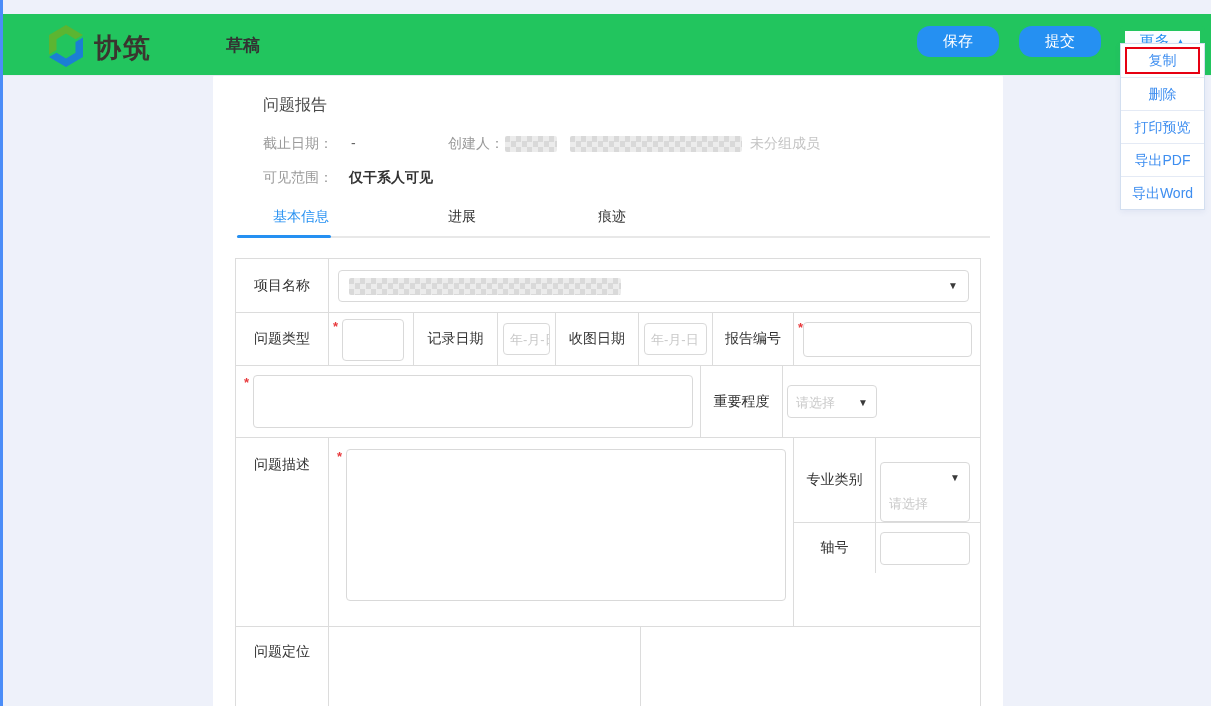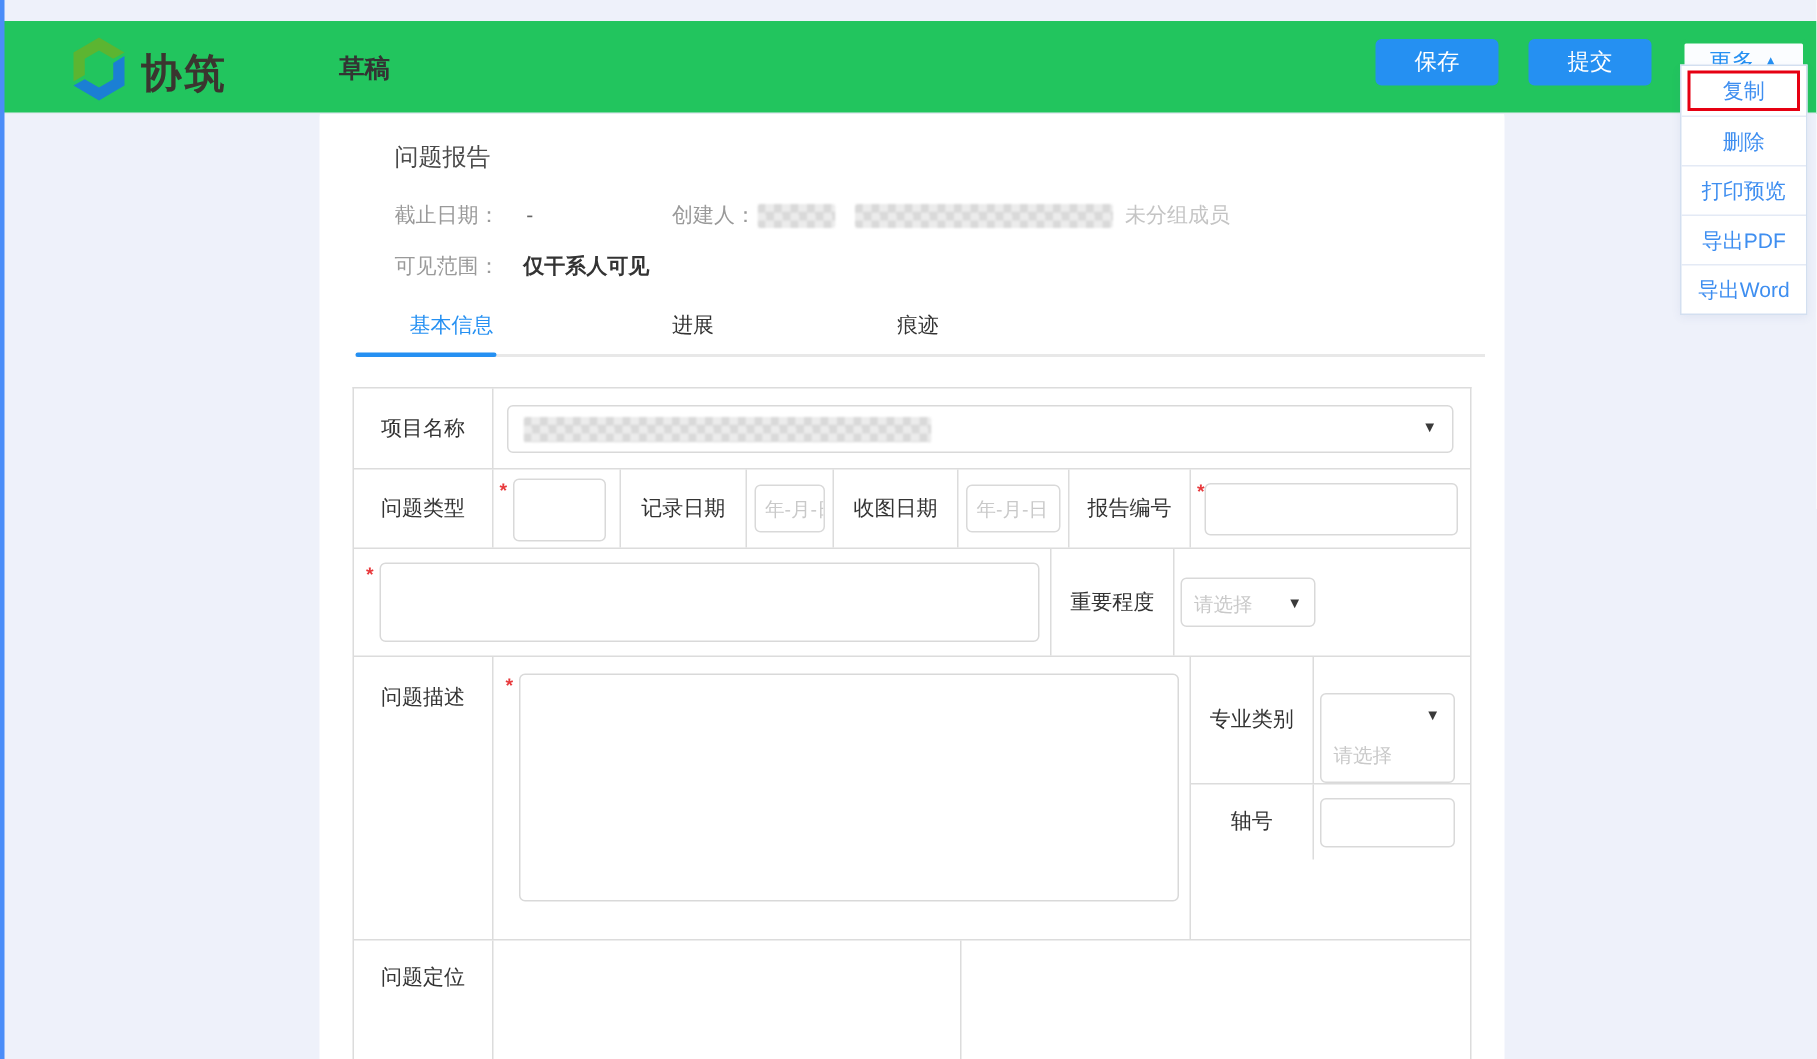--- a/index.html
+++ b/index.html
@@ -12,24 +12,24 @@
   }
   
   .edge-strip { position:absolute; left:0; top:0; width:3px; height:706px; background:#4b8df8; z-index:90; }
 
   
   .top-bar { position:absolute; left:0; top:0; width:1211px; height:62px; background:#22c55e; border-bottom:1px solid #e7ebf3; z-index:40;margin-top:14px; }
   .logo { position:absolute; left:46px; top:10px; display:flex; align-items:center; gap:8px; cursor:pointer; }
   .logo-text { font-size:27px; font-weight:bold; color:#3a352f; letter-spacing:2px; }
   .page-title { position:absolute; left:226px; top:20px; font-size:17px; font-weight:bold; color:#333; }
   .btn { position:absolute; top:12px; height:31px; border-radius:4px; font-size:15px; display:flex; align-items:center; justify-content:center; cursor:pointer; }
-  .btn-primary { background:#2590f2; color:#fff; }
+  .btn-primary { background:#2590f2; color:#fff;border-radius:13px; }
   .btn-save { left:917px; width:82px; }
   .btn-submit { left:1019px; width:82px; }
-  .btn-more { left:1120px; width:85px; background:#fbfdff; border:3px solid #22c55e; color:#2590f2; gap:6px; }
+  .btn-more { left:1120px; width:85px; background:#fbfdff; border:5px solid #22c55e; color:#2590f2; gap:6px; }
   .btn-more .arrow { font-size:10px; color:#2590f2; }
 
   
   .more-menu { position:absolute; left:1120px; top:43px; width:85px; background:#fff; border:1px solid #d3dff0; box-shadow:0 2px 6px rgba(60,90,150,.08); z-index:80; }
   .more-item { position:relative; height:33px; line-height:32px; text-align:center; font-size:14px; color:#3e8ef0; cursor:pointer; }
   .more-item + .more-item { border-top:1px solid #e4eaf5; }
   .red-box { position:absolute; left:4px; top:3px; width:75px; height:27px; border:2px solid #e60012; pointer-events:none; z-index:2; }
 
   
   .card { position:absolute; left:213px; top:72px; width:790px; height:700px; background:#fff; border-radius:6px; z-index:1; }

